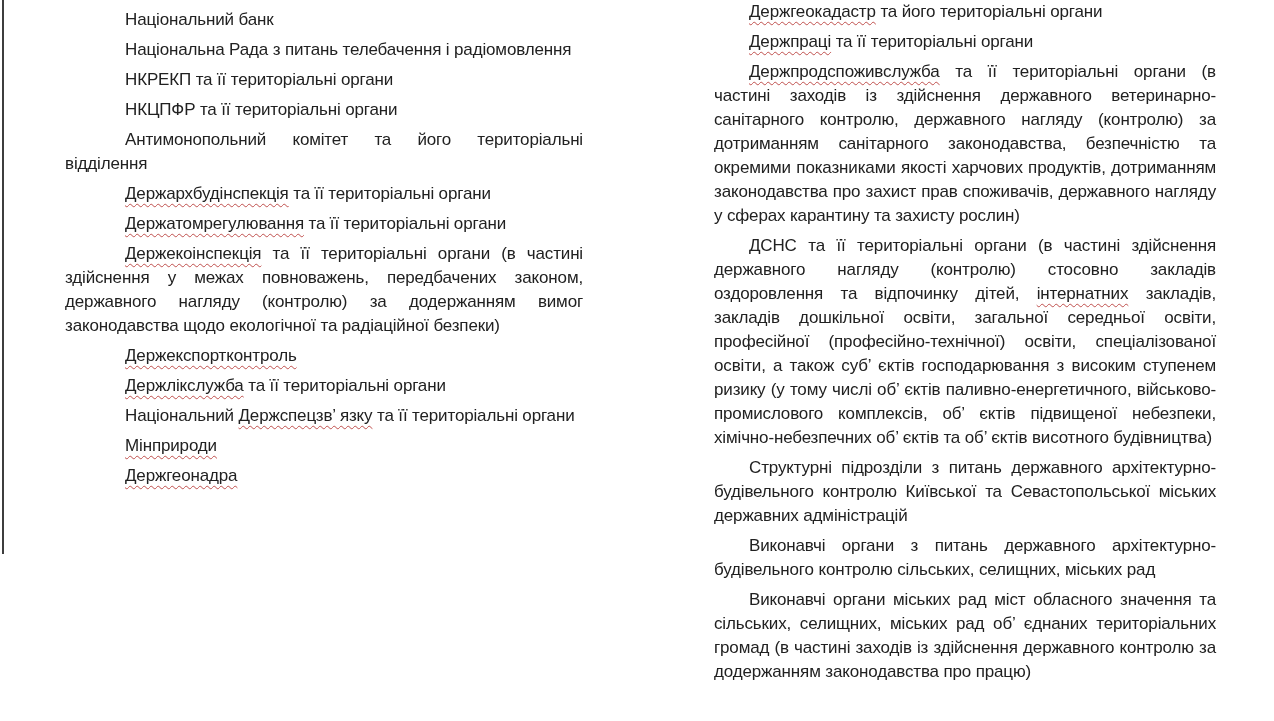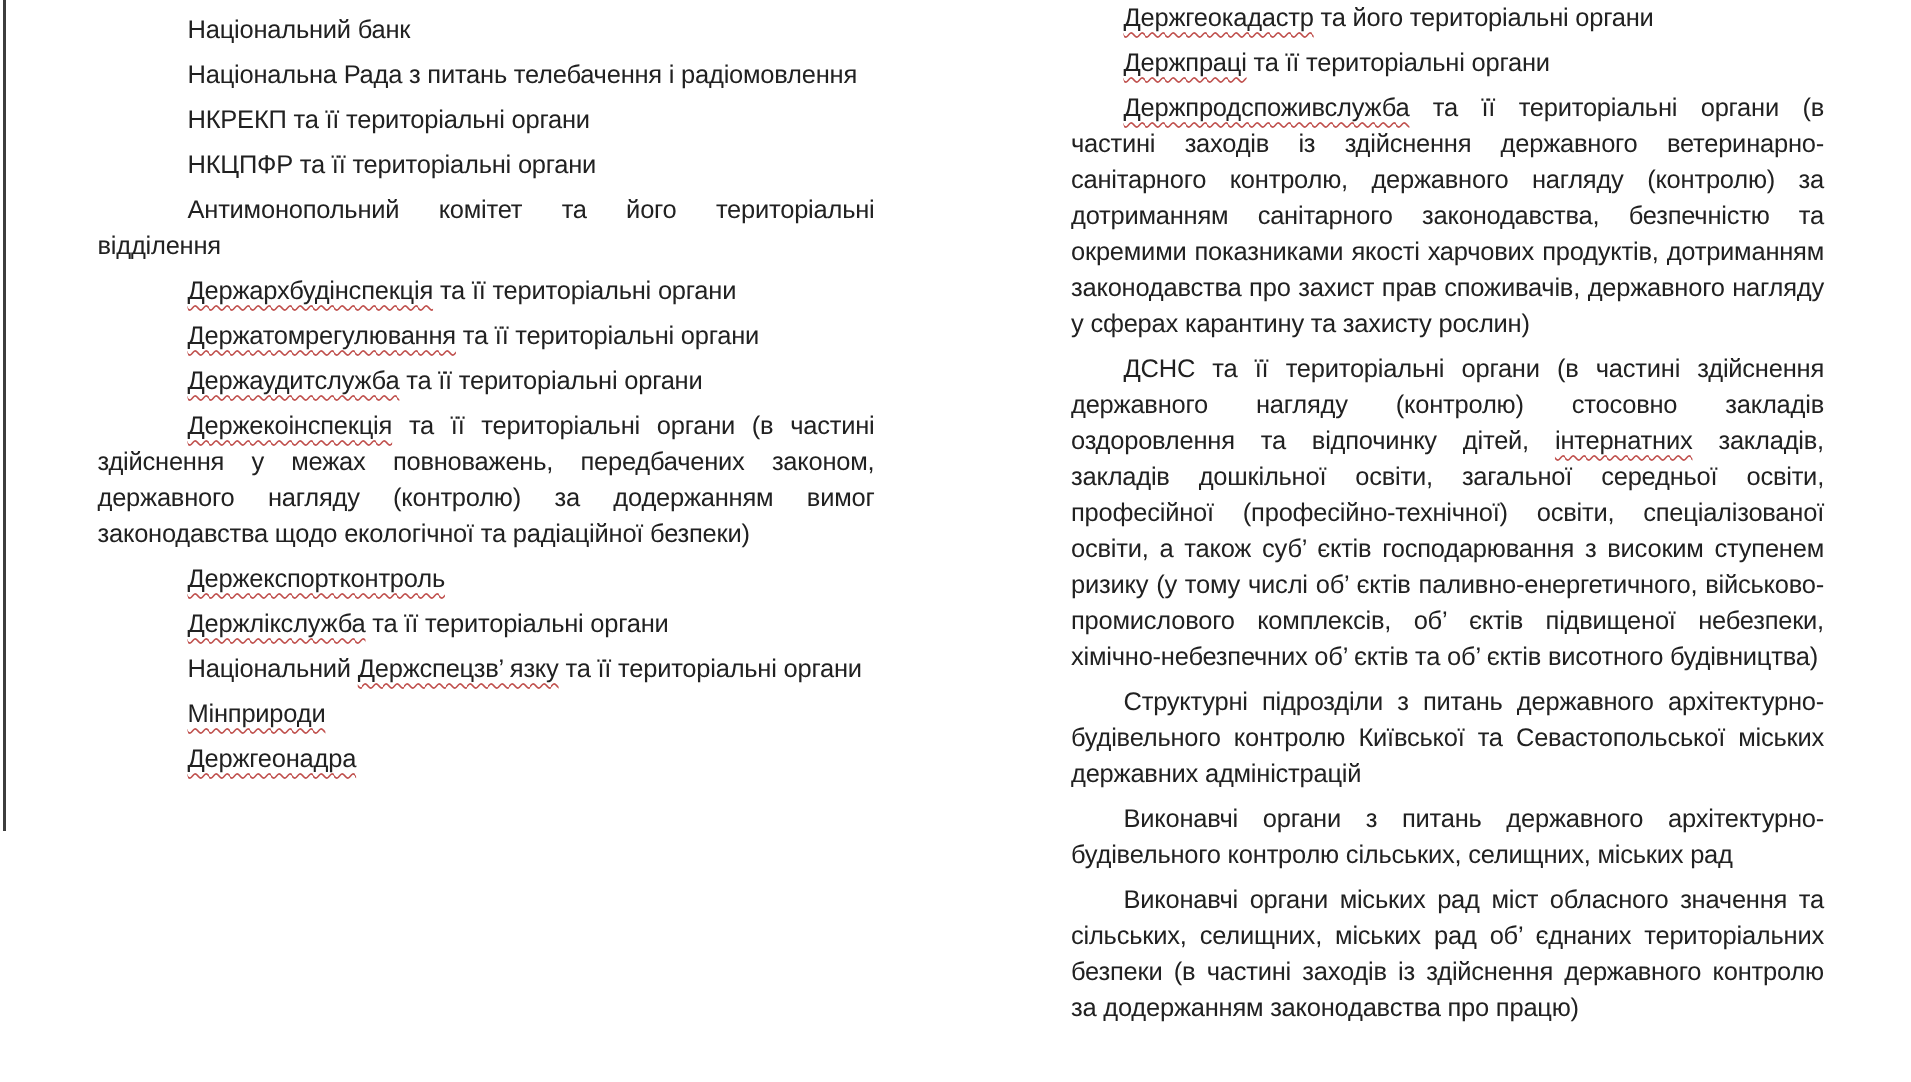--- a/index.html
+++ b/index.html
@@ -61,30 +61,29 @@
 <div class="canvas">
   <div class="edge-line"></div>
   <div class="col col-left">
       <p><span>Національний банк</span></p>
       <p><span>Національна Рада з питань телебачення і радіомовлення</span></p>
       <p><span>НКРЕКП та її територіальні органи</span></p>
       <p><span>НКЦПФР та її територіальні органи</span></p>
       <p><span>Антимонопольний комітет та його територіальні відділення</span></p>
       <p><span class="misspelled">Держархбудінспекція</span><span> та її територіальні органи</span></p>
       <p><span class="misspelled">Держатомрегулювання</span><span> та її територіальні органи</span></p>
-      <p><span class="misspelled">Держаудитслужба</span><span> та її територіальні органи</span></p>
       <p><span class="misspelled">Держекоінспекція</span><span> та її територіальні органи (в частині здійснення у межах повноважень, передбачених законом, державного нагляду (контролю) за додержанням вимог законодавства щодо екологічної та радіаційної безпеки)</span></p>
       <p><span class="misspelled">Держекспортконтроль</span></p>
       <p><span class="misspelled">Держлікслужба</span><span> та її територіальні органи</span></p>
       <p><span>Національний </span><span class="misspelled">Держспецзв’ язку</span><span> та її територіальні органи</span></p>
       <p><span class="misspelled">Мінприроди</span></p>
       <p><span class="misspelled">Держгеонадра</span></p>
     </div>
   <div class="col col-right">
       <p><span class="misspelled">Держгеокадастр</span><span> та його територіальні органи</span></p>
       <p><span class="misspelled">Держпраці</span><span> та її територіальні органи</span></p>
       <p><span class="misspelled">Держпродспоживслужба</span><span> та її територіальні органи (в частині заходів із здійснення державного ветеринарно-санітарного контролю, державного нагляду (контролю) за дотриманням санітарного законодавства, безпечністю та окремими показниками якості харчових продуктів, дотриманням законодавства про захист прав споживачів, державного нагляду у сферах карантину та захисту рослин)</span></p>
       <p><span>ДСНС та її територіальні органи (в частині здійснення державного нагляду (контролю) стосовно закладів оздоровлення та відпочинку дітей, </span><span class="misspelled">інтернатних</span><span> закладів, закладів дошкільної освіти, загальної середньої освіти, професійної (професійно-технічної) освіти, спеціалізованої освіти, а також суб’ єктів господарювання з високим ступенем ризику (у тому числі об’ єктів паливно-енергетичного, військово-промислового комплексів, об’ єктів підвищеної небезпеки, хімічно-небезпечних об’ єктів та об’ єктів висотного будівництва)</span></p>
       <p><span>Структурні підрозділи з питань державного архітектурно-будівельного контролю Київської та Севастопольської міських державних адміністрацій</span></p>
       <p><span>Виконавчі органи з питань державного архітектурно-будівельного контролю сільських, селищних, міських рад</span></p>
-      <p><span>Виконавчі органи міських рад міст обласного значення та сільських, селищних, міських рад об’ єднаних територіальних безпеки (в частині заходів із здійснення державного контролю за додержанням законодавства про працю)</span></p>
+      <p><span>Виконавчі органи міських рад міст обласного значення та сільських, селищних, міських рад об’ єднаних територіальних громад (в частині заходів із здійснення державного контролю за додержанням законодавства про працю)</span></p>
     </div>
 </div>
 
 </body></html>

